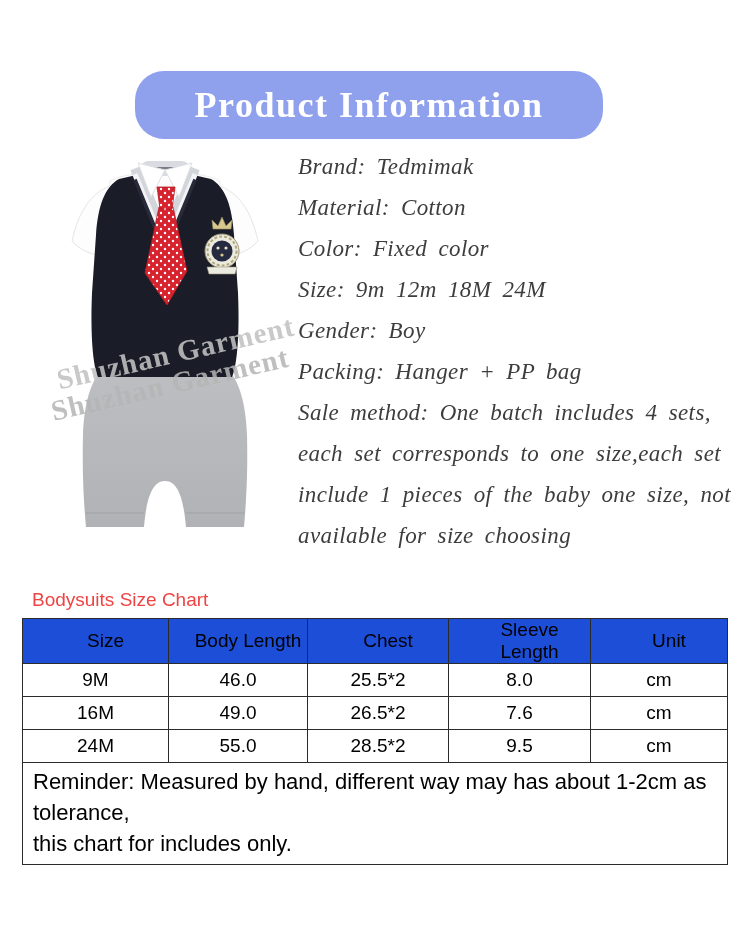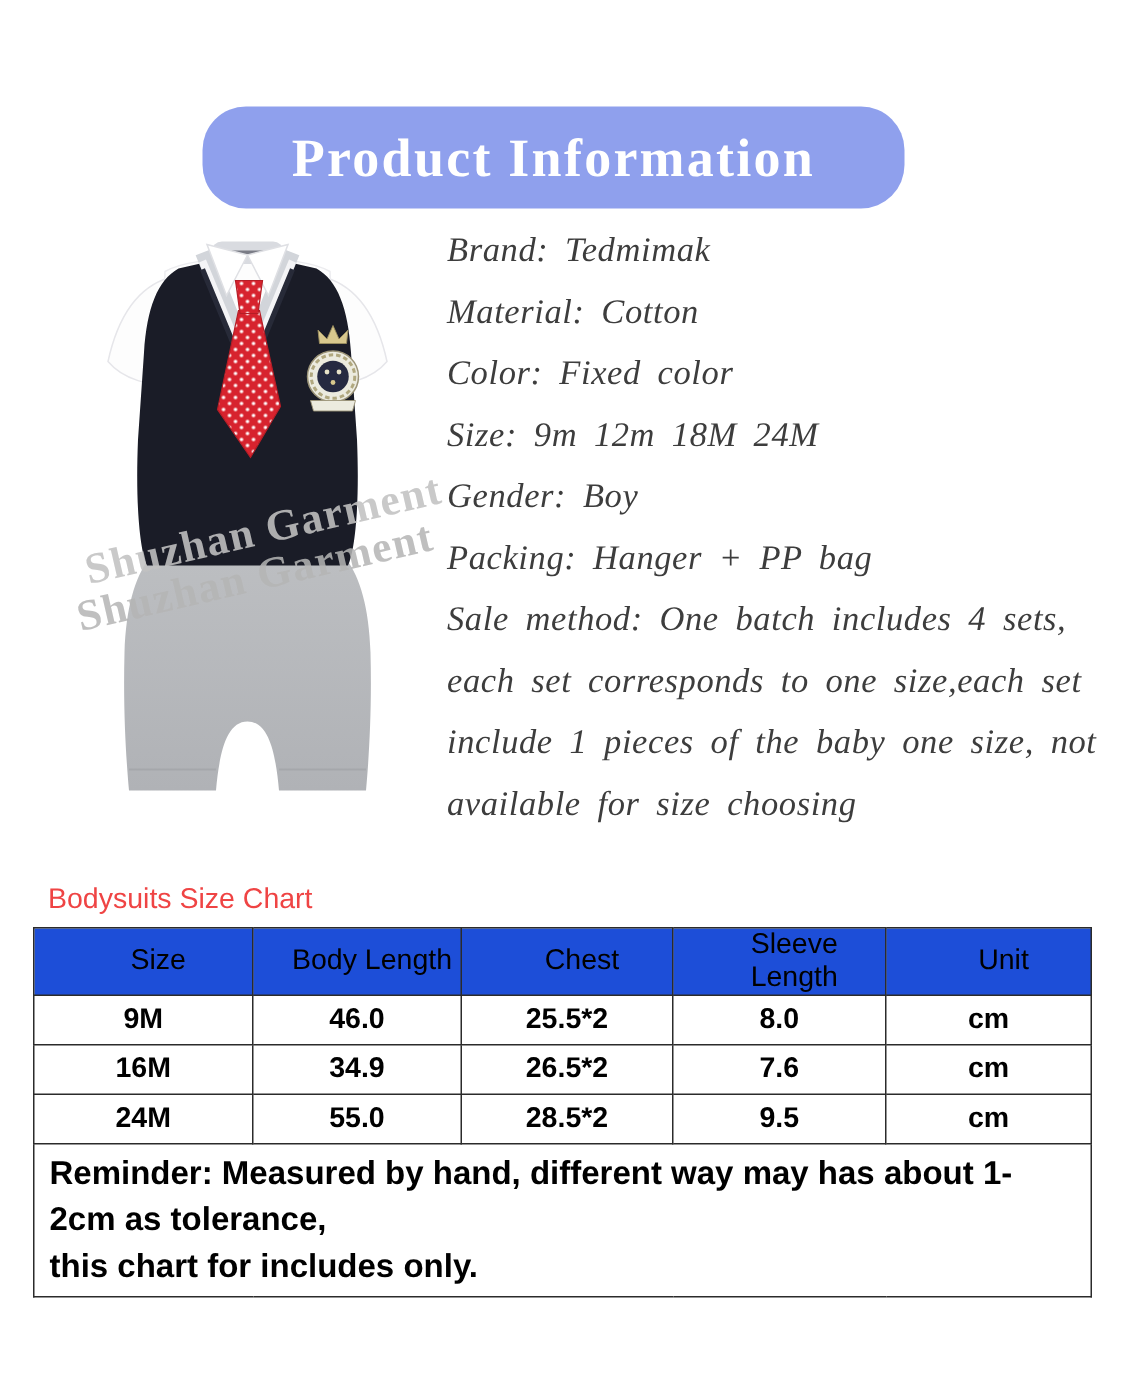--- a/index.html
+++ b/index.html
@@ -74,21 +74,21 @@
     border: 1px solid #2b2b2b;
     text-align: center;
     padding: 0;
   }
   .size-table th {
     background: #1d4ed8;
     font-weight: normal;
     height: 29px;
     padding-left: 20px;
   }
-  .size-table td { height: 32px; background: #ffffff; font-weight: bold; }
+  .size-table td { height: 32px; background: #ffffff; }
   .reminder-cell {
     text-align: left !important;
     padding: 3px 10px 5px 10px !important;
     font-size: 22px;
     height: auto !important;
   }
   .reminder-line { line-height: 31px; }
 </style>
 </head>
 <body>
@@ -188,21 +188,21 @@
     <tbody>
       <tr>
         <td>9M</td>
         <td>46.0</td>
         <td>25.5*2</td>
         <td>8.0</td>
         <td>cm</td>
       </tr>
       <tr>
         <td>16M</td>
-        <td>34.9</td>
+        <td>49.0</td>
         <td>26.5*2</td>
         <td>7.6</td>
         <td>cm</td>
       </tr>
       <tr>
         <td>24M</td>
         <td>55.0</td>
         <td>28.5*2</td>
         <td>9.5</td>
         <td>cm</td>

